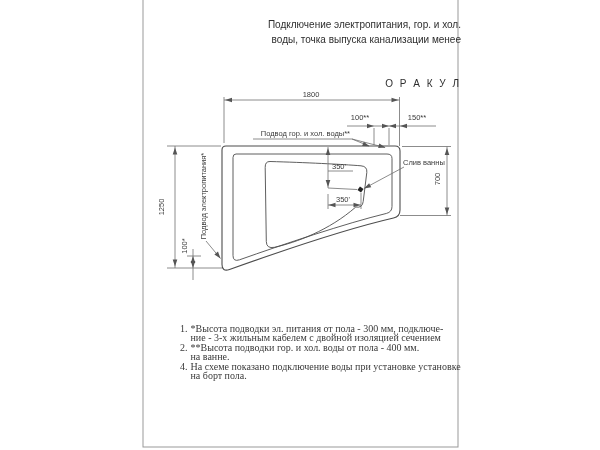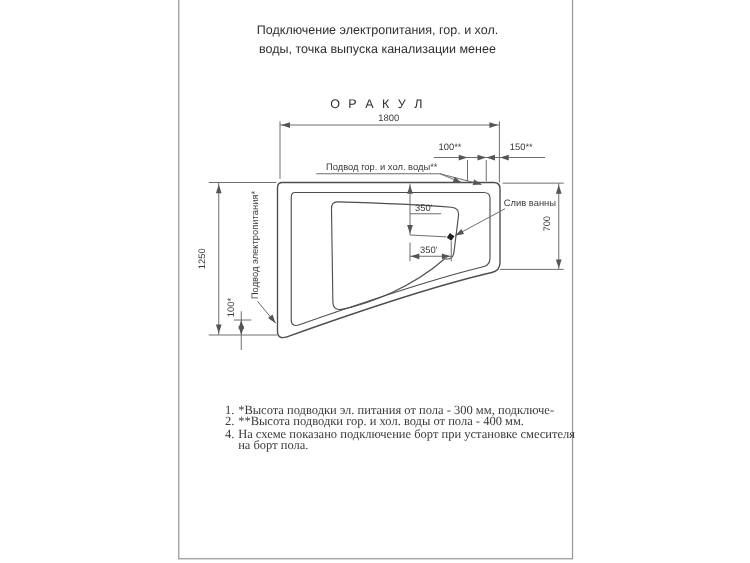--- a/index.html
+++ b/index.html
@@ -1,19 +1,19 @@
 <!DOCTYPE html>
 <html><head>
 <meta charset="utf-8">
 <style>
   html,body{margin:0;padding:0;background:#ffffff;}
   .page{position:relative;width:600px;height:450px;background:#ffffff;overflow:hidden;
         font-family:"Liberation Sans", sans-serif;color:#333;}
   .drawing{position:absolute;left:0;top:0;}
-  .title{position:absolute;left:143px;top:17px;width:318px;text-align:center;
+  .title{position:absolute;left:143px;top:17px;width:318px;text-align:right;
          font-size:10px;line-height:15px;color:#2e2e2e;}
   .title .t3{letter-spacing:2px;margin-top:29px;}
   .notes{position:absolute;left:180px;top:324px;width:260px;
          font-size:10px;line-height:9.4px;color:#3a3a3a;font-family:Liberation Serif, serif;}
   .note-row{white-space:nowrap;}
   .note-row .num{display:inline-block;width:10.5px;}
   svg text{font-family:"Liberation Sans", sans-serif;fill:#3a3a3a;}
   .dimtxt{font-size:7.5px;}
   .lbltxt{font-size:7.5px;}
 </style>
@@ -112,23 +112,29 @@
     <div class="t1">Подключение электропитания, гор. и хол.</div>
     <div class="t2">воды, точка выпуска канализации менее</div>
     <div class="t3">О Р А К У Л</div>
   </div>
 
   <div class="notes">
     <div class="note-row">
       <span class="num">1.</span><span class="txt">*Высота подводки эл. питания от пола - 300 мм, подключе-</span>
     </div>
     <div class="note-row">
+      <span class="num"></span><span class="txt">ние - 3-х жильным кабелем с двойной изоляцией сечением</span>
+    </div>
+    <div class="note-row">
       <span class="num">2.</span><span class="txt">**Высота подводки гор. и хол. воды от пола - 400 мм.</span>
     </div>
     <div class="note-row">
-      <span class="num">4.</span><span class="txt">На схеме показано подключение борт при установке смесителя</span>
+      <span class="num"></span><span class="txt">на ванне.</span>
+    </div>
+    <div class="note-row">
+      <span class="num">4.</span><span class="txt">На схеме показано подключение воды при установке установке</span>
     </div>
     <div class="note-row">
       <span class="num"></span><span class="txt">на борт пола.</span>
     </div>
   </div>
 
 </div>
 
 </body></html>

